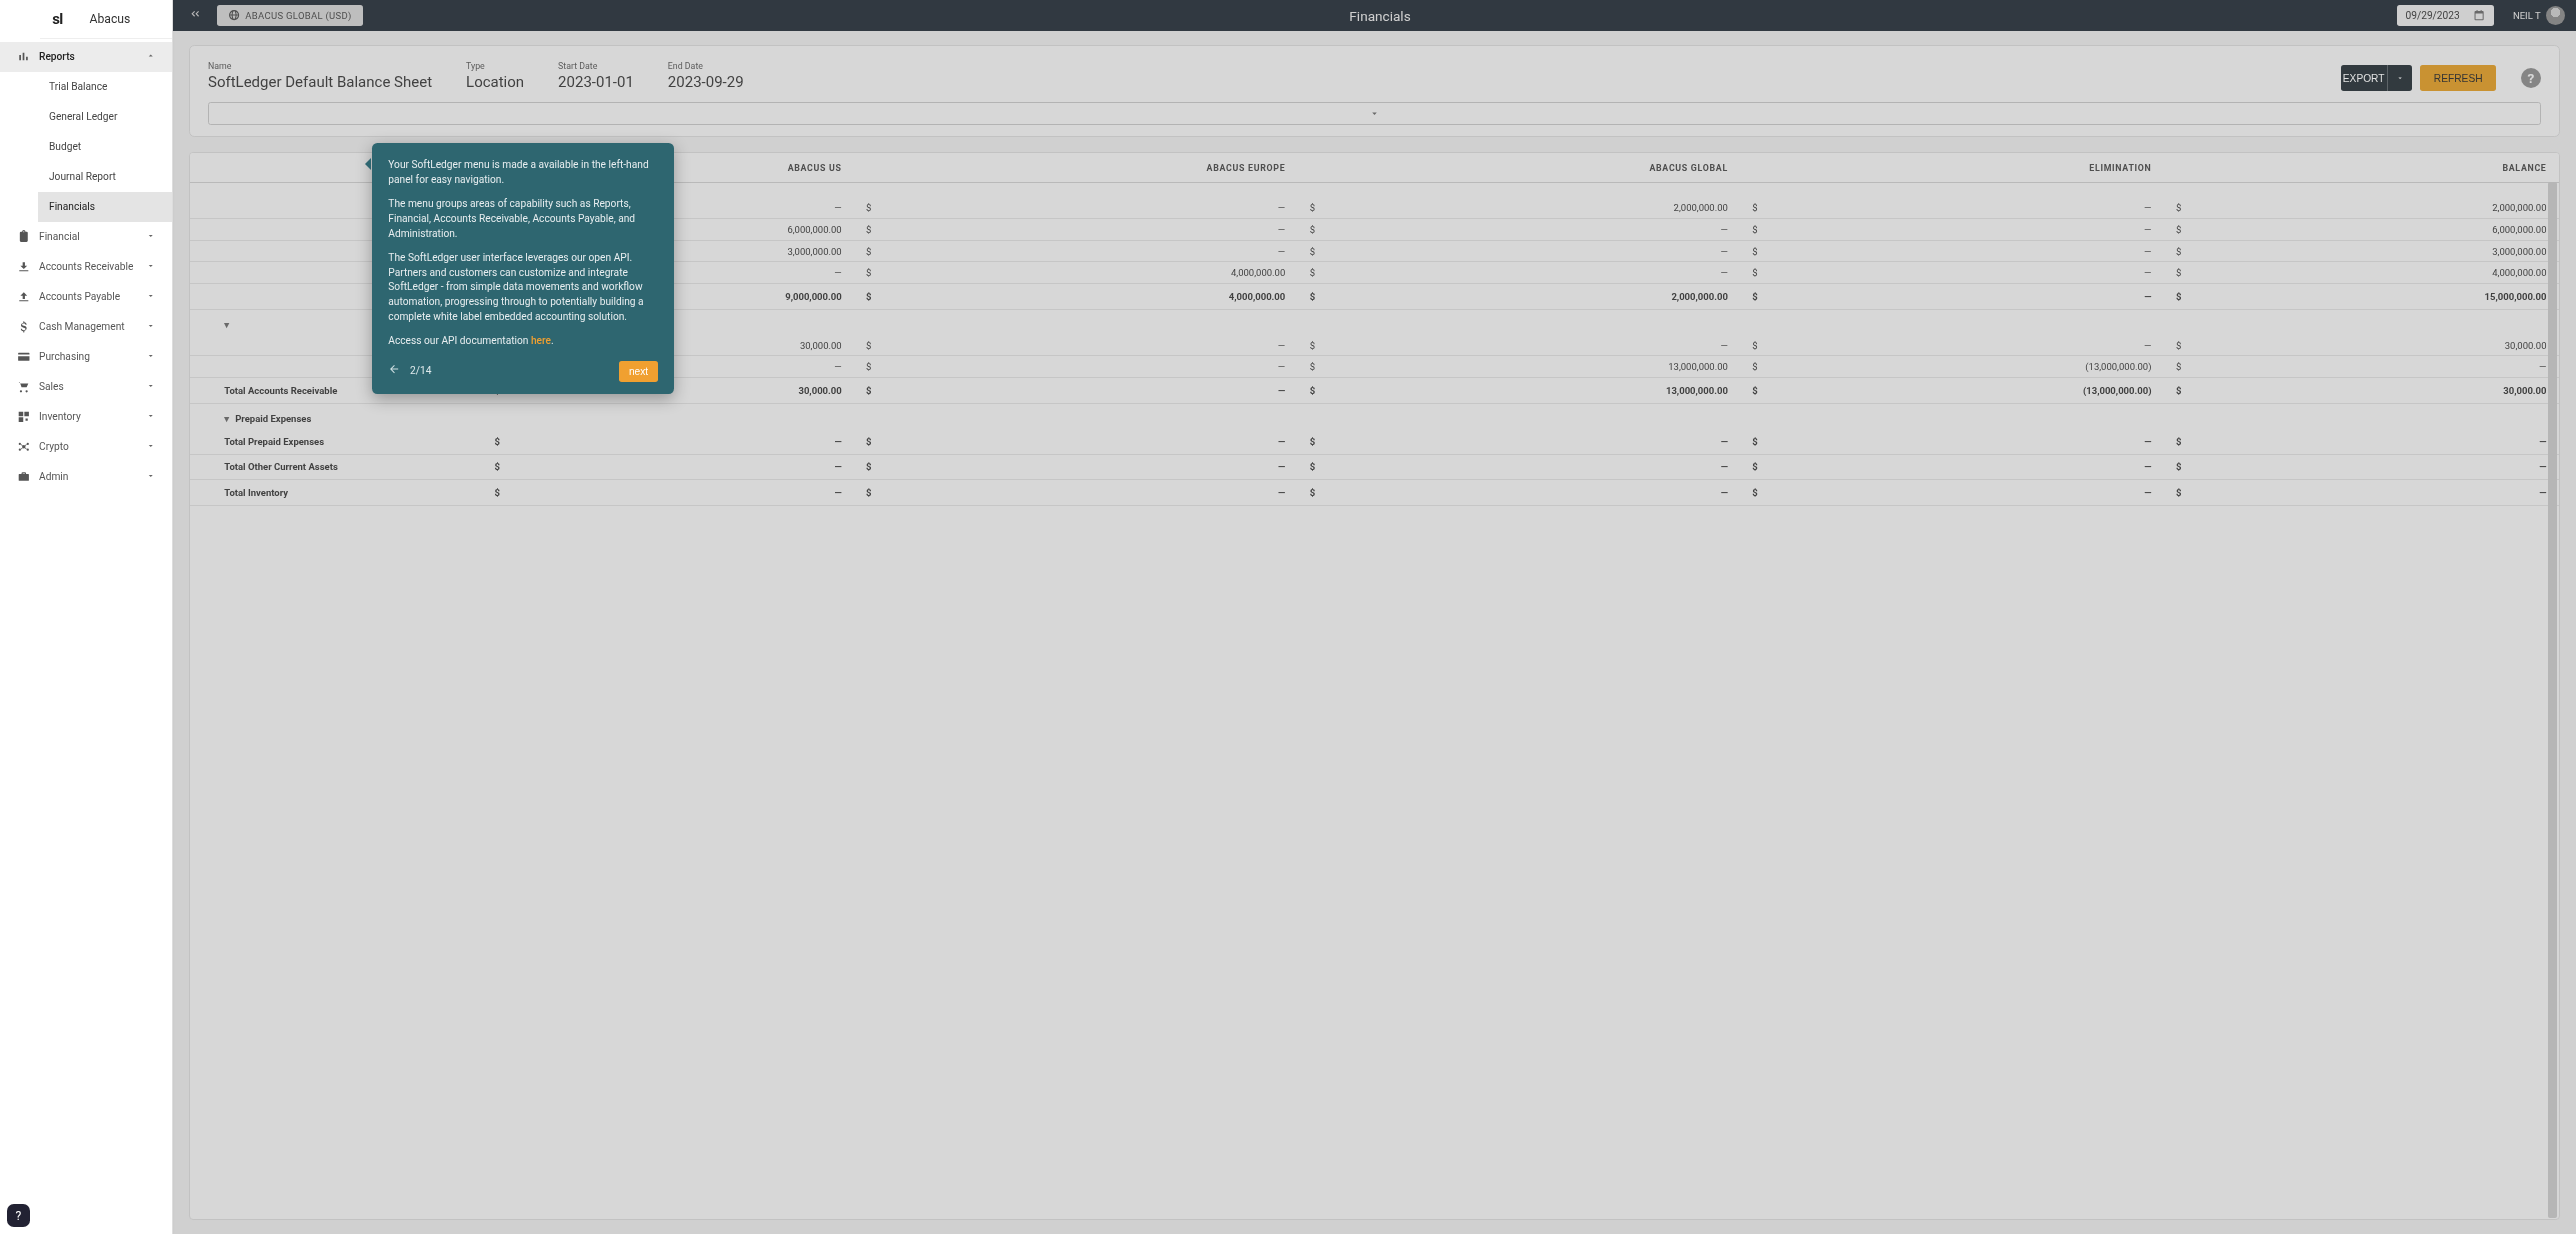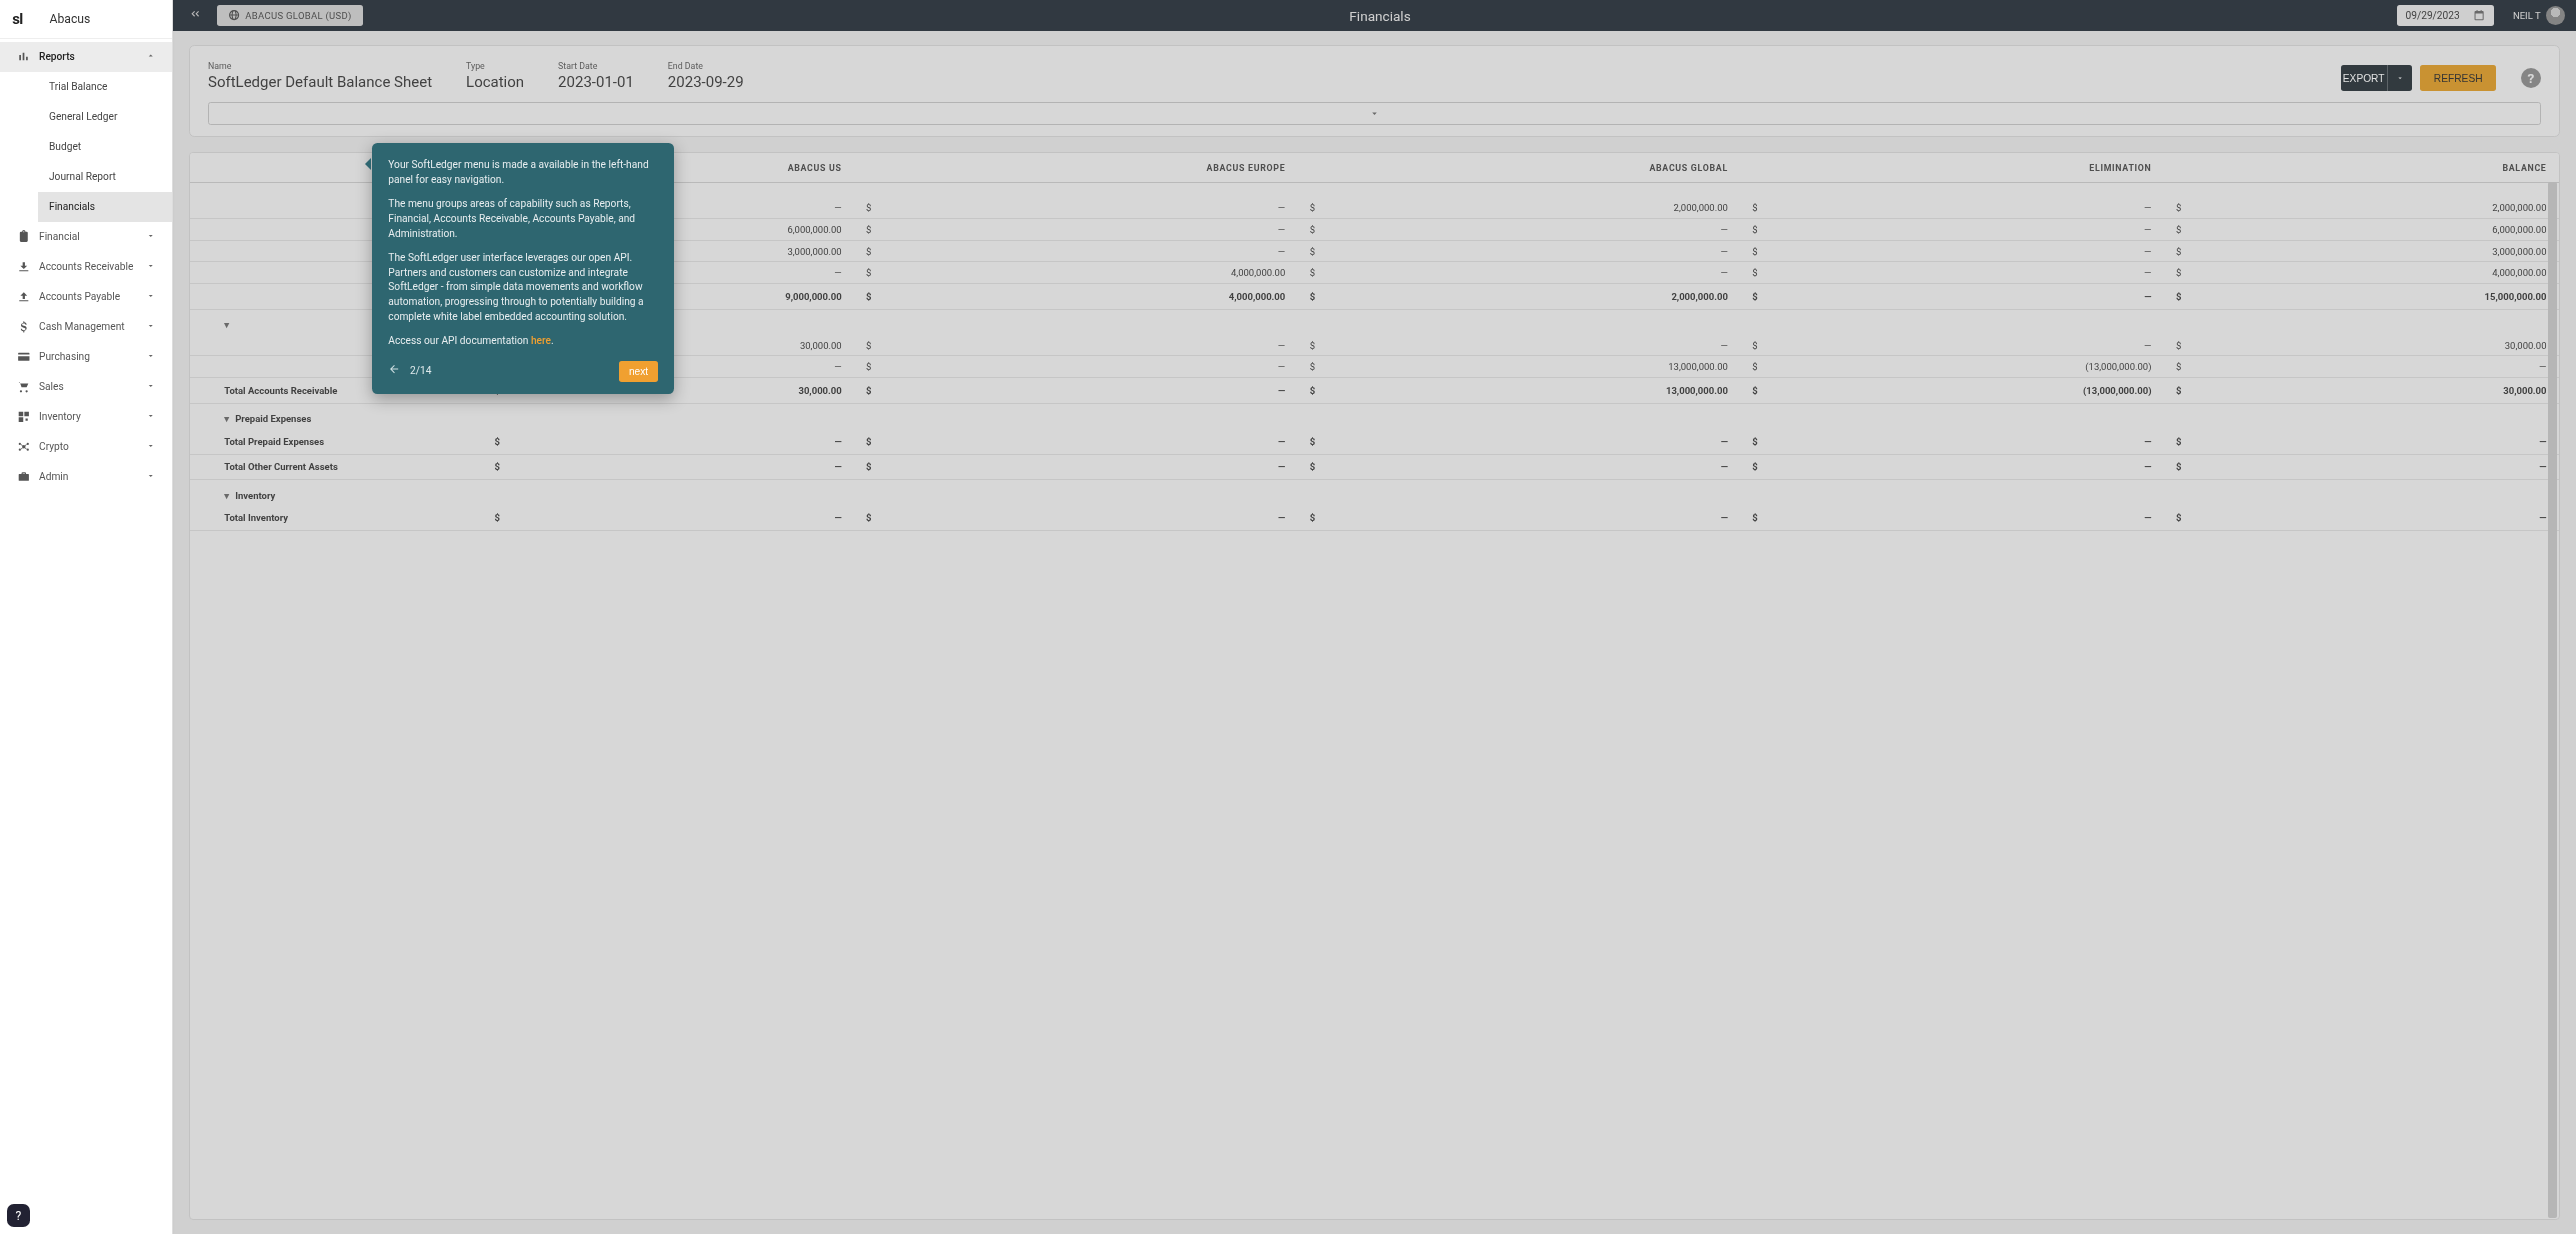--- a/index.html
+++ b/index.html
@@ -1,21 +1,21 @@
 <!DOCTYPE html>
 <html style="font-size:11px"><head>
 <meta charset="utf-8">
 <style>
 * { box-sizing: border-box; margin: 0; padding: 0; }
 body { font-family: -apple-system, BlinkMacSystemFont, "Segoe UI", Roboto, Arial, sans-serif; background: #f0f0f0; color: #222; overflow: hidden; }
 .app { display: flex; height: 100vh; position: relative; }
 
 
 .sidebar { width: 173px; background: #fff; border-right: 0.7px solid #ddd; display: flex; flex-direction: column; box-shadow: 1.4px 0 2.7px rgba(0,0,0,0.04); z-index: 10; }
-.sidebar-header { height: 39px; display: flex; align-items: center; padding: 0 12.2px; border-bottom: 0.7px solid #eee; }
+.sidebar-header { height: 39px; display: flex; align-items: center; padding: 0 12.2px; border-bottom: 0.7px solid #eee; margin-left: 40px; }
 .sidebar-logo { font-weight: 700; font-size: 15px; color: #222; margin-right: 27px; letter-spacing: -0.7px; }
 .sidebar-title { font-size: 12.2px; color: #333; }
 .sidebar-nav { flex: 1; overflow-y: auto; padding-top: 2.7px; }
 .nav-item { display: flex; align-items: center; padding: 0 17px; height: 30px; cursor: pointer; color: #555; font-size: 10.2px; }
 .nav-item.active { background: #e4e4e4; }
 .nav-icon { width: 22px; display: flex; align-items: center; justify-content: flex-start; color: #555; }
 .nav-icon svg { width: 13.6px; height: 13.6px; fill: currentColor; }
 .nav-label { flex: 1; }
 .nav-chevron { color: #666; }
 .nav-sub { padding-left: 38px; }
@@ -663,28 +663,20 @@
                     <span class="val">—</span>
                   </span>
                 </td>
                 <td>
                   <span class="numcell">
                     <span class="cur">$</span>
                     <span class="val">—</span>
                   </span>
                 </td>
               </tr>
-              <tr class="section">
-                <td class="rowhead ind2"><span class="chev">▾</span>Inventory</td>
-                <td></td>
-                <td></td>
-                <td></td>
-                <td></td>
-                <td></td>
-              </tr>
               <tr class="group">
                 <td class="rowhead ind2">Total Inventory</td>
                 <td>
                   <span class="numcell">
                     <span class="cur">$</span>
                     <span class="val">—</span>
                   </span>
                 </td>
                 <td>
                   <span class="numcell">

